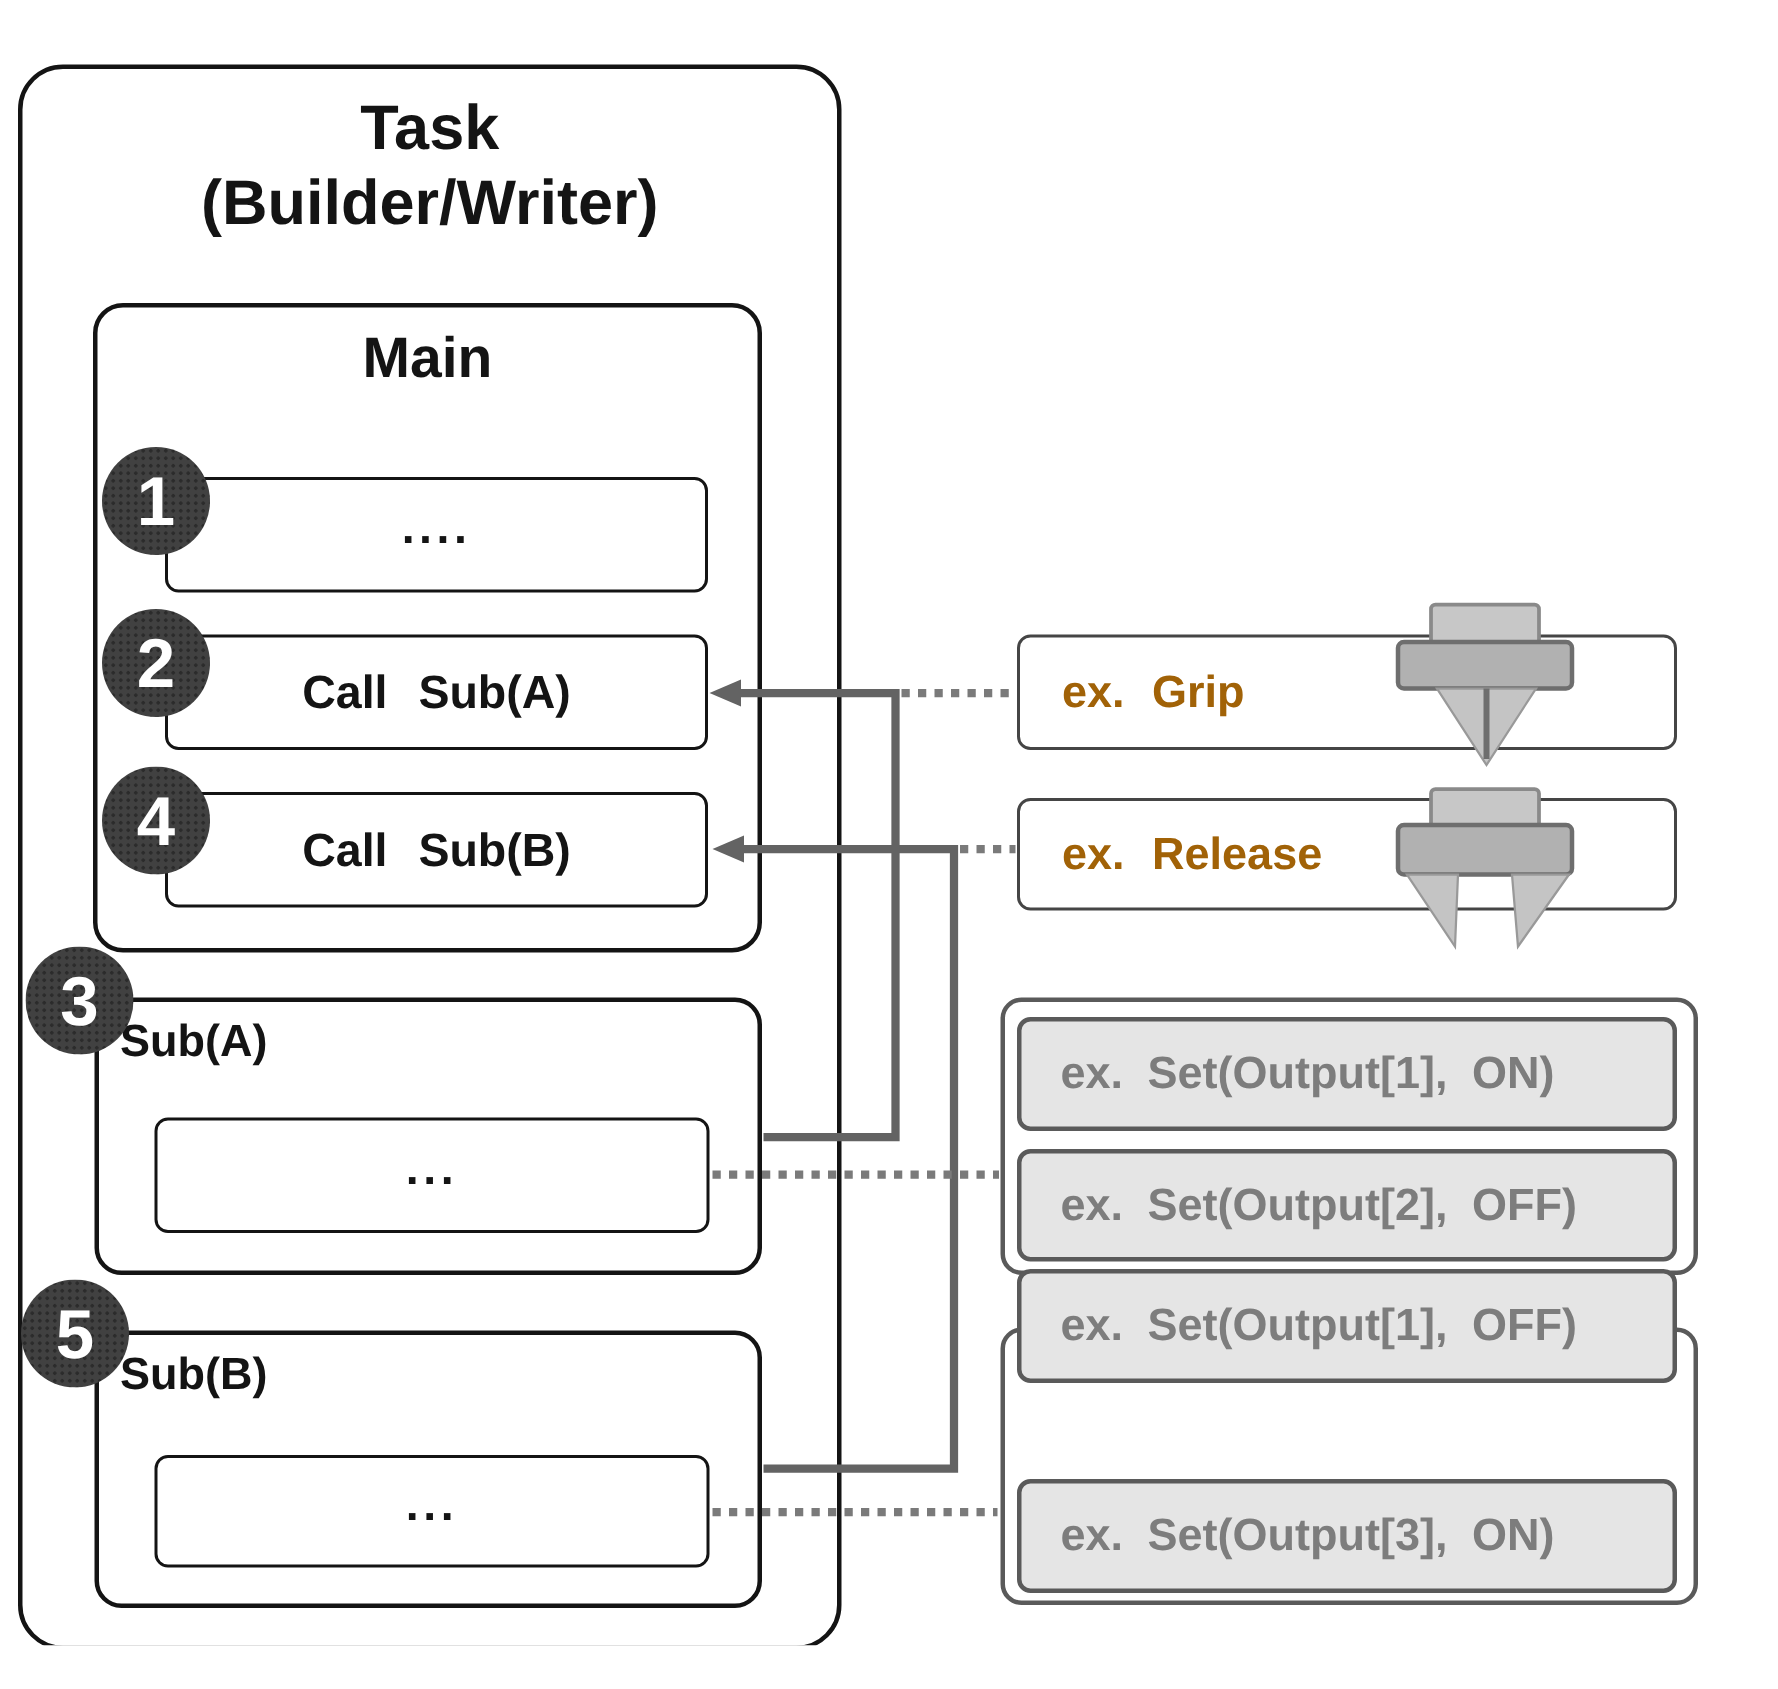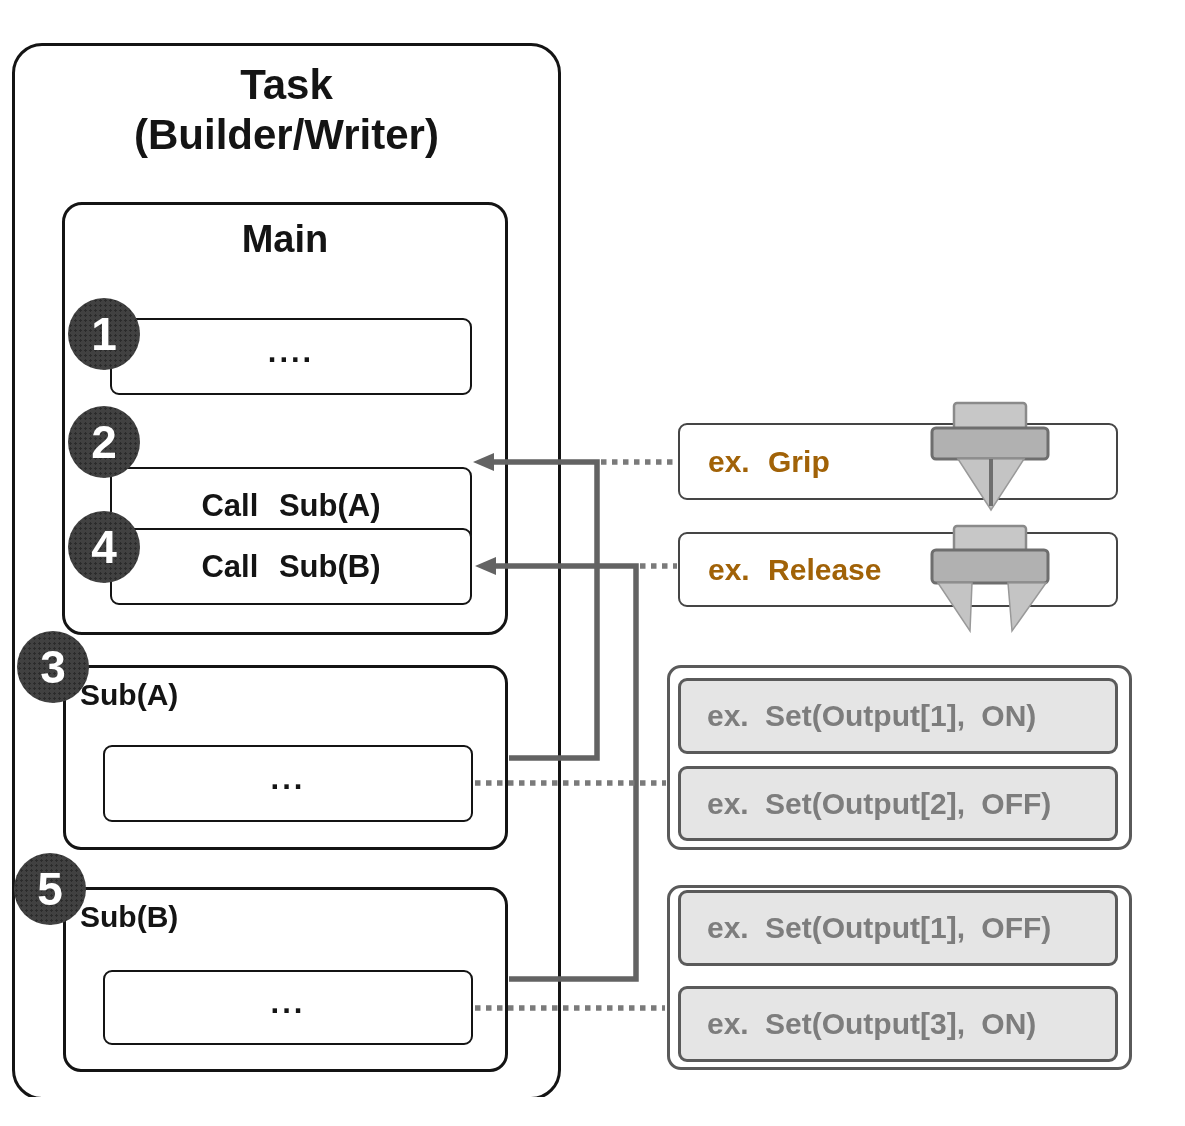--- a/index.html
+++ b/index.html
@@ -56,21 +56,21 @@
   </div>
 
   <div class="abs blackbox r20" style="left:62px;top:202px;width:446px;height:433px;"></div>
   <div class="abs title" style="left:62px;top:218px;width:446px;font-size:38px;">Main</div>
 
   <div class="abs stmt" style="left:110px;top:318px;width:362px;height:77px;">
     <span class="dots">....</span>
   </div>
   <div class="abs numcircle" style="left:68px;top:298px;">1</div>
 
-  <div class="abs stmt" style="left:110px;top:423px;width:362px;height:77px;margin-top:44px;">
+  <div class="abs stmt" style="left:110px;top:423px;width:362px;height:77px;">
     <span>Call Sub(A)</span>
   </div>
   <div class="abs numcircle" style="left:68px;top:406px;">2</div>
 
   <div class="abs stmt" style="left:110px;top:528px;width:362px;height:77px;">
     <span>Call Sub(B)</span>
   </div>
   <div class="abs numcircle" style="left:68px;top:511px;">4</div>
 
   <div class="abs blackbox r18" style="left:63px;top:665px;width:445px;height:185px;"></div>
@@ -109,21 +109,21 @@
 
   <div class="abs setgroup" style="left:667px;top:665px;width:465px;height:185px;"></div>
   <div class="abs setbox" style="left:678px;top:678px;width:440px;height:76px;">
     <span>ex. Set(Output[1], ON)</span>
   </div>
   <div class="abs setbox" style="left:678px;top:766px;width:440px;height:75px;">
     <span>ex. Set(Output[2], OFF)</span>
   </div>
 
   <div class="abs setgroup" style="left:667px;top:885px;width:465px;height:185px;"></div>
-  <div class="abs setbox" style="left:678px;top:890px;width:440px;height:76px;">
+  <div class="abs setbox" style="left:678px;top:846px;width:440px;height:76px;">
     <span>ex. Set(Output[1], OFF)</span>
   </div>
   <div class="abs setbox" style="left:678px;top:986px;width:440px;height:76px;">
     <span>ex. Set(Output[3], ON)</span>
   </div>
 
   <svg id="connectors" width="1185" height="1126" viewBox="0 0 1185 1126">
 
     <path class="solidline" d="M509,758 H597 V462 H493"></path>
     <polygon class="arrowhead" points="473,462 494,453 494,471"></polygon>

